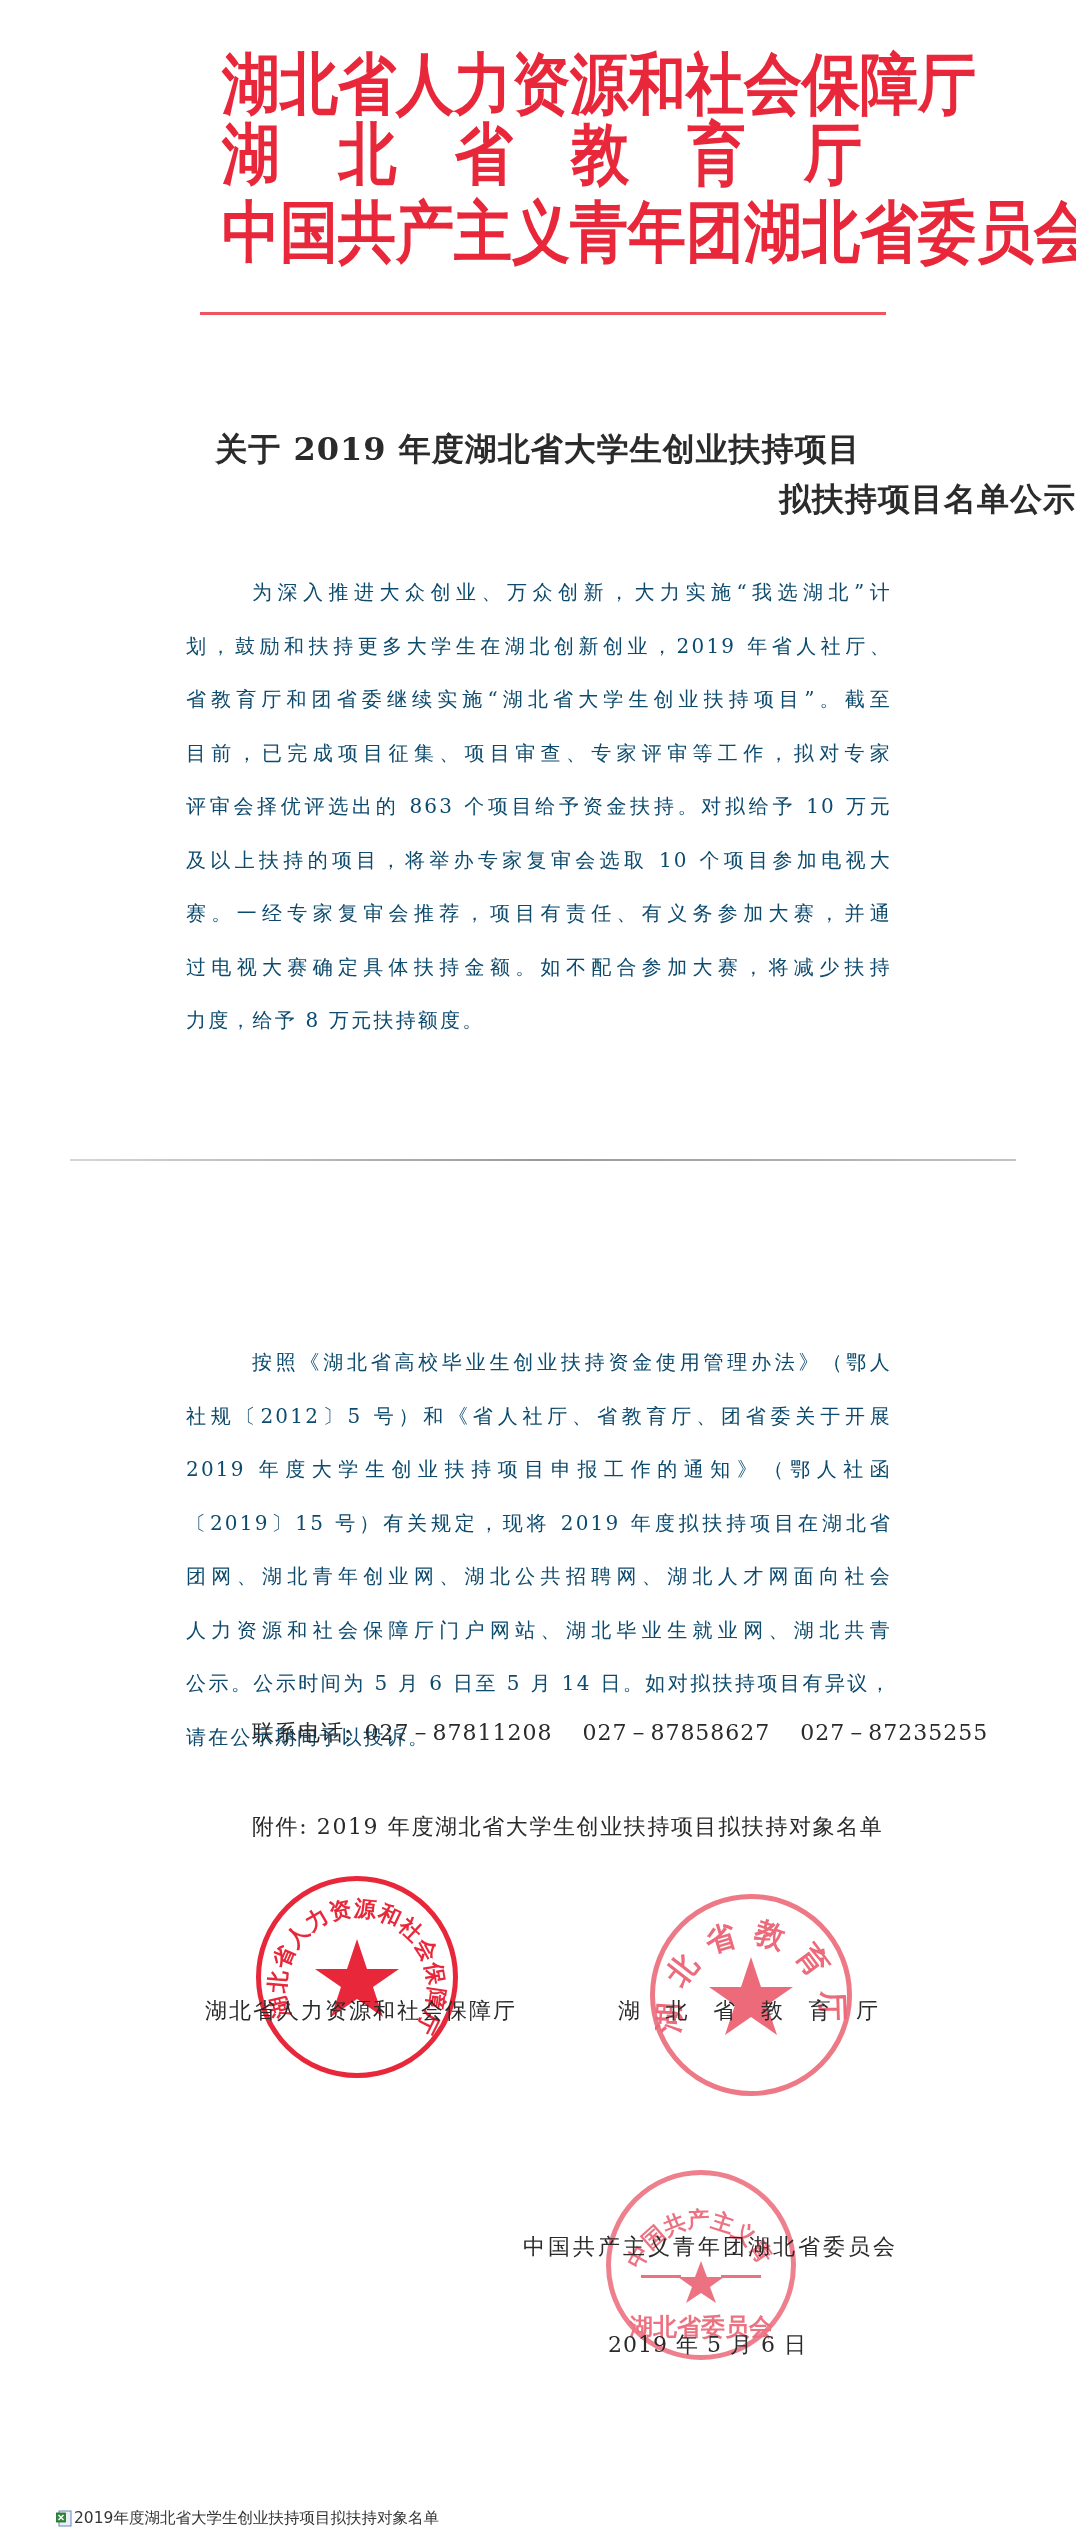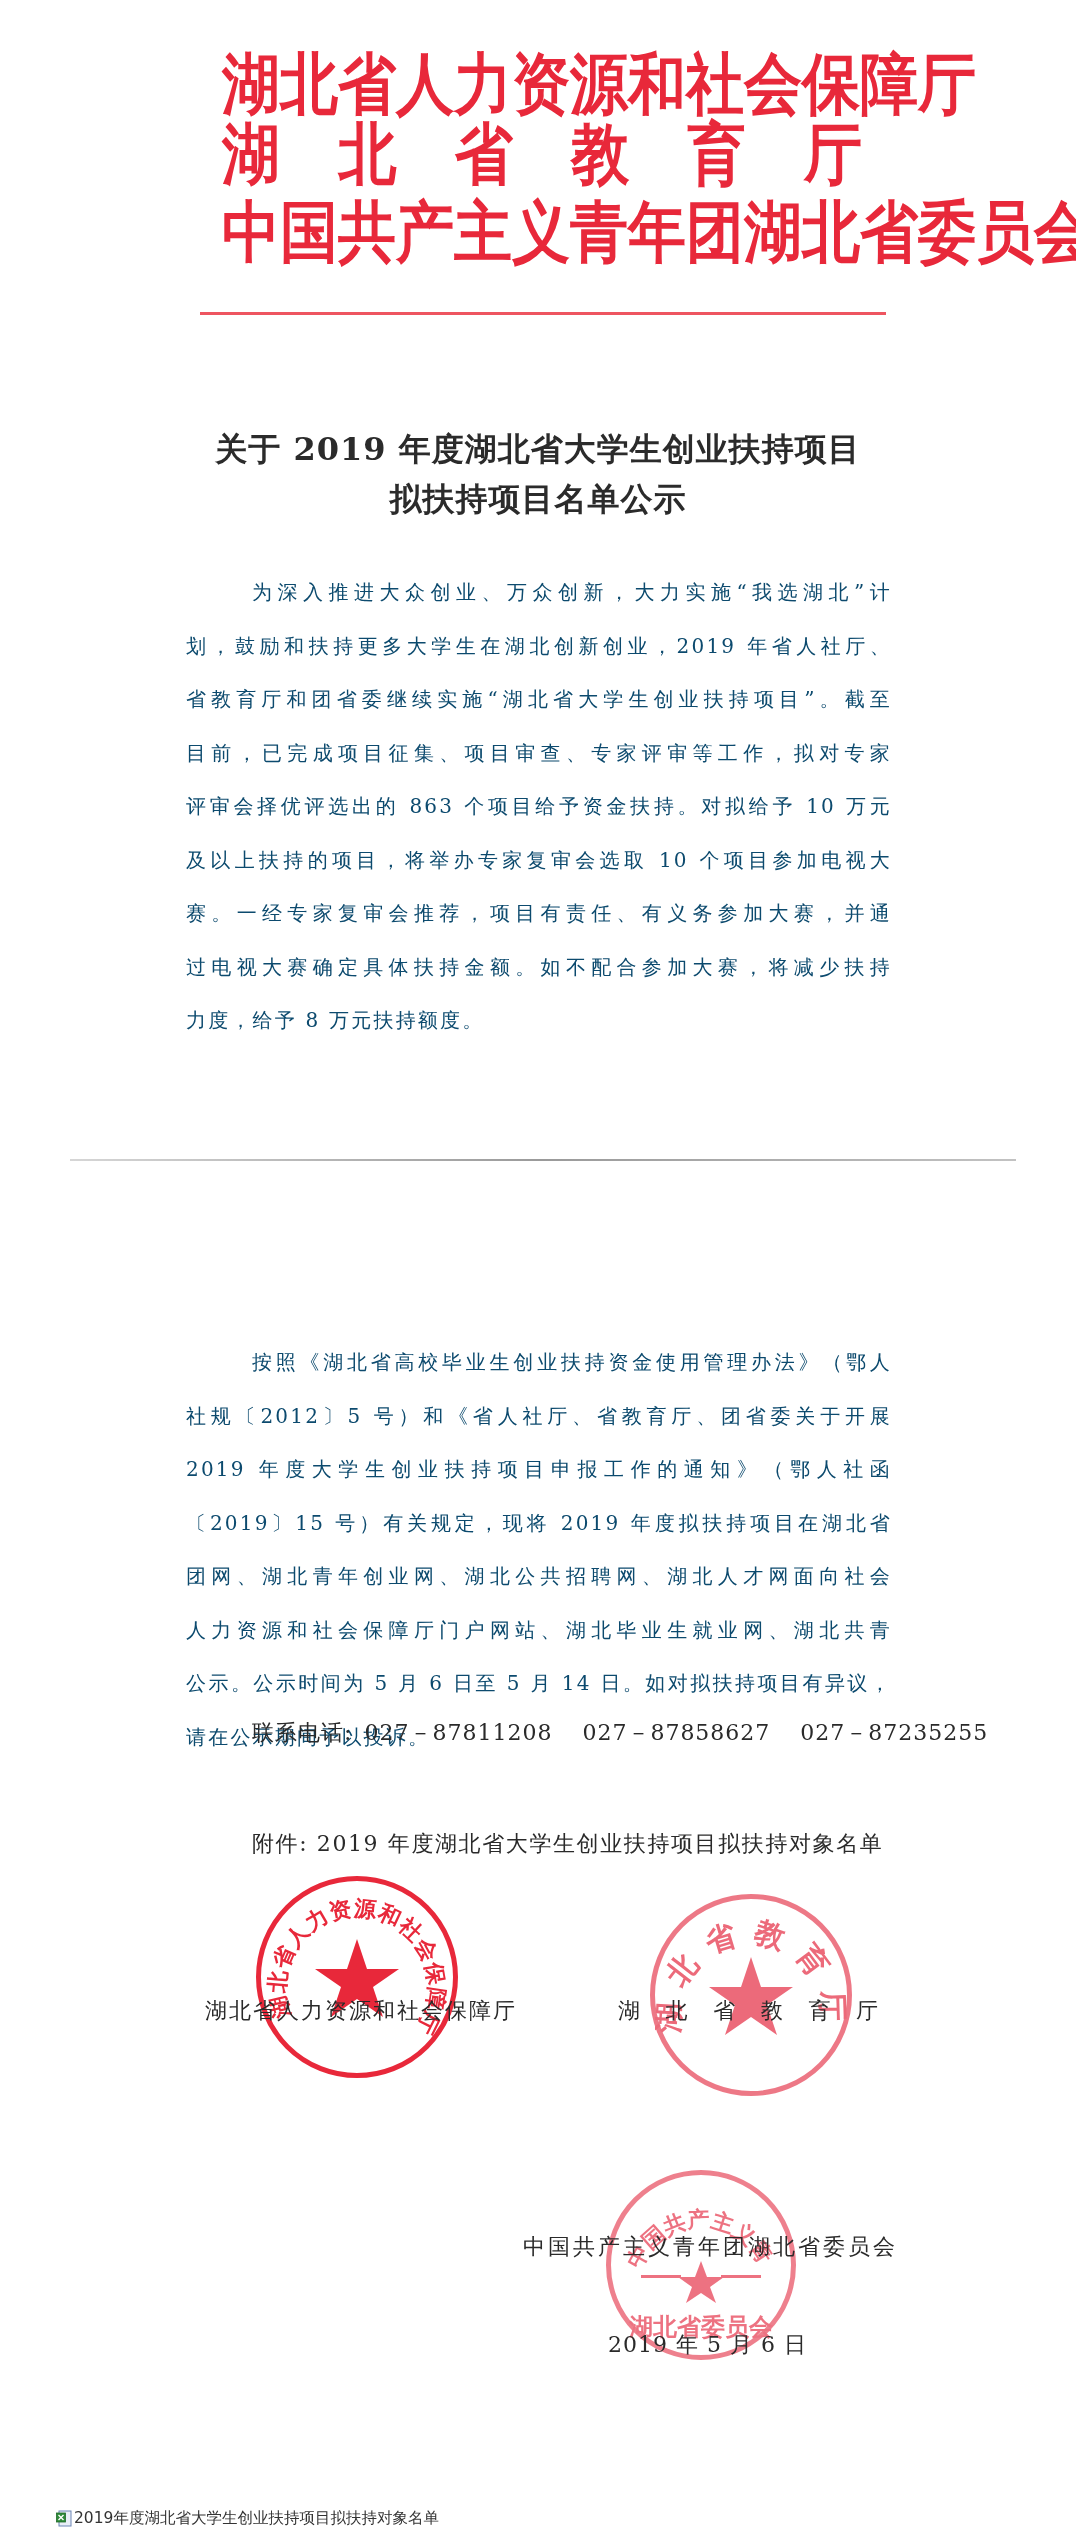--- a/index.html
+++ b/index.html
@@ -35,21 +35,21 @@
   <span>北</span>
   <span>省</span>
   <span>教</span>
   <span>育</span>
   <span>厅</span>
 </div>
 <div class="red-head" style="top:196px;">中国共产主义青年团湖北省委员会</div>
 <div class="red-rule"></div>
 
 <div class="title" style="top:428px;">关于 2019 年度湖北省大学生创业扶持项目</div>
-<div class="title" style="top:478px;">拟扶持项目名单公示</div>
+<div class="title" style="top:478px;text-align:right;">拟扶持项目名单公示</div>
 
 <div class="para" style="top:566px;">
   <span class="line indent">为深入推进大众创业、万众创新，大力实施“我选湖北”计</span>
   <span class="line">划，鼓励和扶持更多大学生在湖北创新创业，2019 年省人社厅、</span>
   <span class="line">省教育厅和团省委继续实施“湖北省大学生创业扶持项目”。截至</span>
   <span class="line">目前，已完成项目征集、项目审查、专家评审等工作，拟对专家</span>
   <span class="line">评审会择优评选出的 863 个项目给予资金扶持。对拟给予 10 万元</span>
   <span class="line">及以上扶持的项目，将举办专家复审会选取 10 个项目参加电视大</span>
   <span class="line">赛。一经专家复审会推荐，项目有责任、有义务参加大赛，并通</span>
   <span class="line">过电视大赛确定具体扶持金额。如不配合参加大赛，将减少扶持</span>
@@ -69,21 +69,21 @@
   <span class="line last">请在公示期间予以投诉。</span>
 </div>
 
 <div class="sig" style="left:252px; top:1718px; display:flex; gap:30px; letter-spacing:1px;">
   <span style="margin-right:-18px;">联系电话:</span>
   <span>027－87811208</span>
   <span>027－87858627</span>
   <span>027－87235255</span>
 </div>
 
-<div class="sig" style="left:252px; top:1812px; letter-spacing:1.6px;margin-top:17px;">附件: 2019 年度湖北省大学生创业扶持项目拟扶持对象名单</div>
+<div class="sig" style="left:252px; top:1812px; letter-spacing:1.6px;">附件: 2019 年度湖北省大学生创业扶持项目拟扶持对象名单</div>
 
 <div class="seal" style="left:256px; top:1876px; width:202px; height:202px;">
   <svg width="192" height="192" viewBox="0 0 192 192">
     <defs>
         <path id="arcA" d="M 32 140 A 72 72 0 1 1 160 140"></path>
       </defs>
     <text font-size="22" font-weight="bold" fill="#e8283a" font-family="DejaVu Sans, sans-serif" letter-spacing="1">
       <textPath href="#arcA" startOffset="2%">湖北省人力资源和社会保障厅</textPath>
     </text>
     <polygon points="96,58 106,88 138,88 112,106 122,136 96,118 70,136 80,106 54,88 86,88" fill="#e8283a"></polygon>

